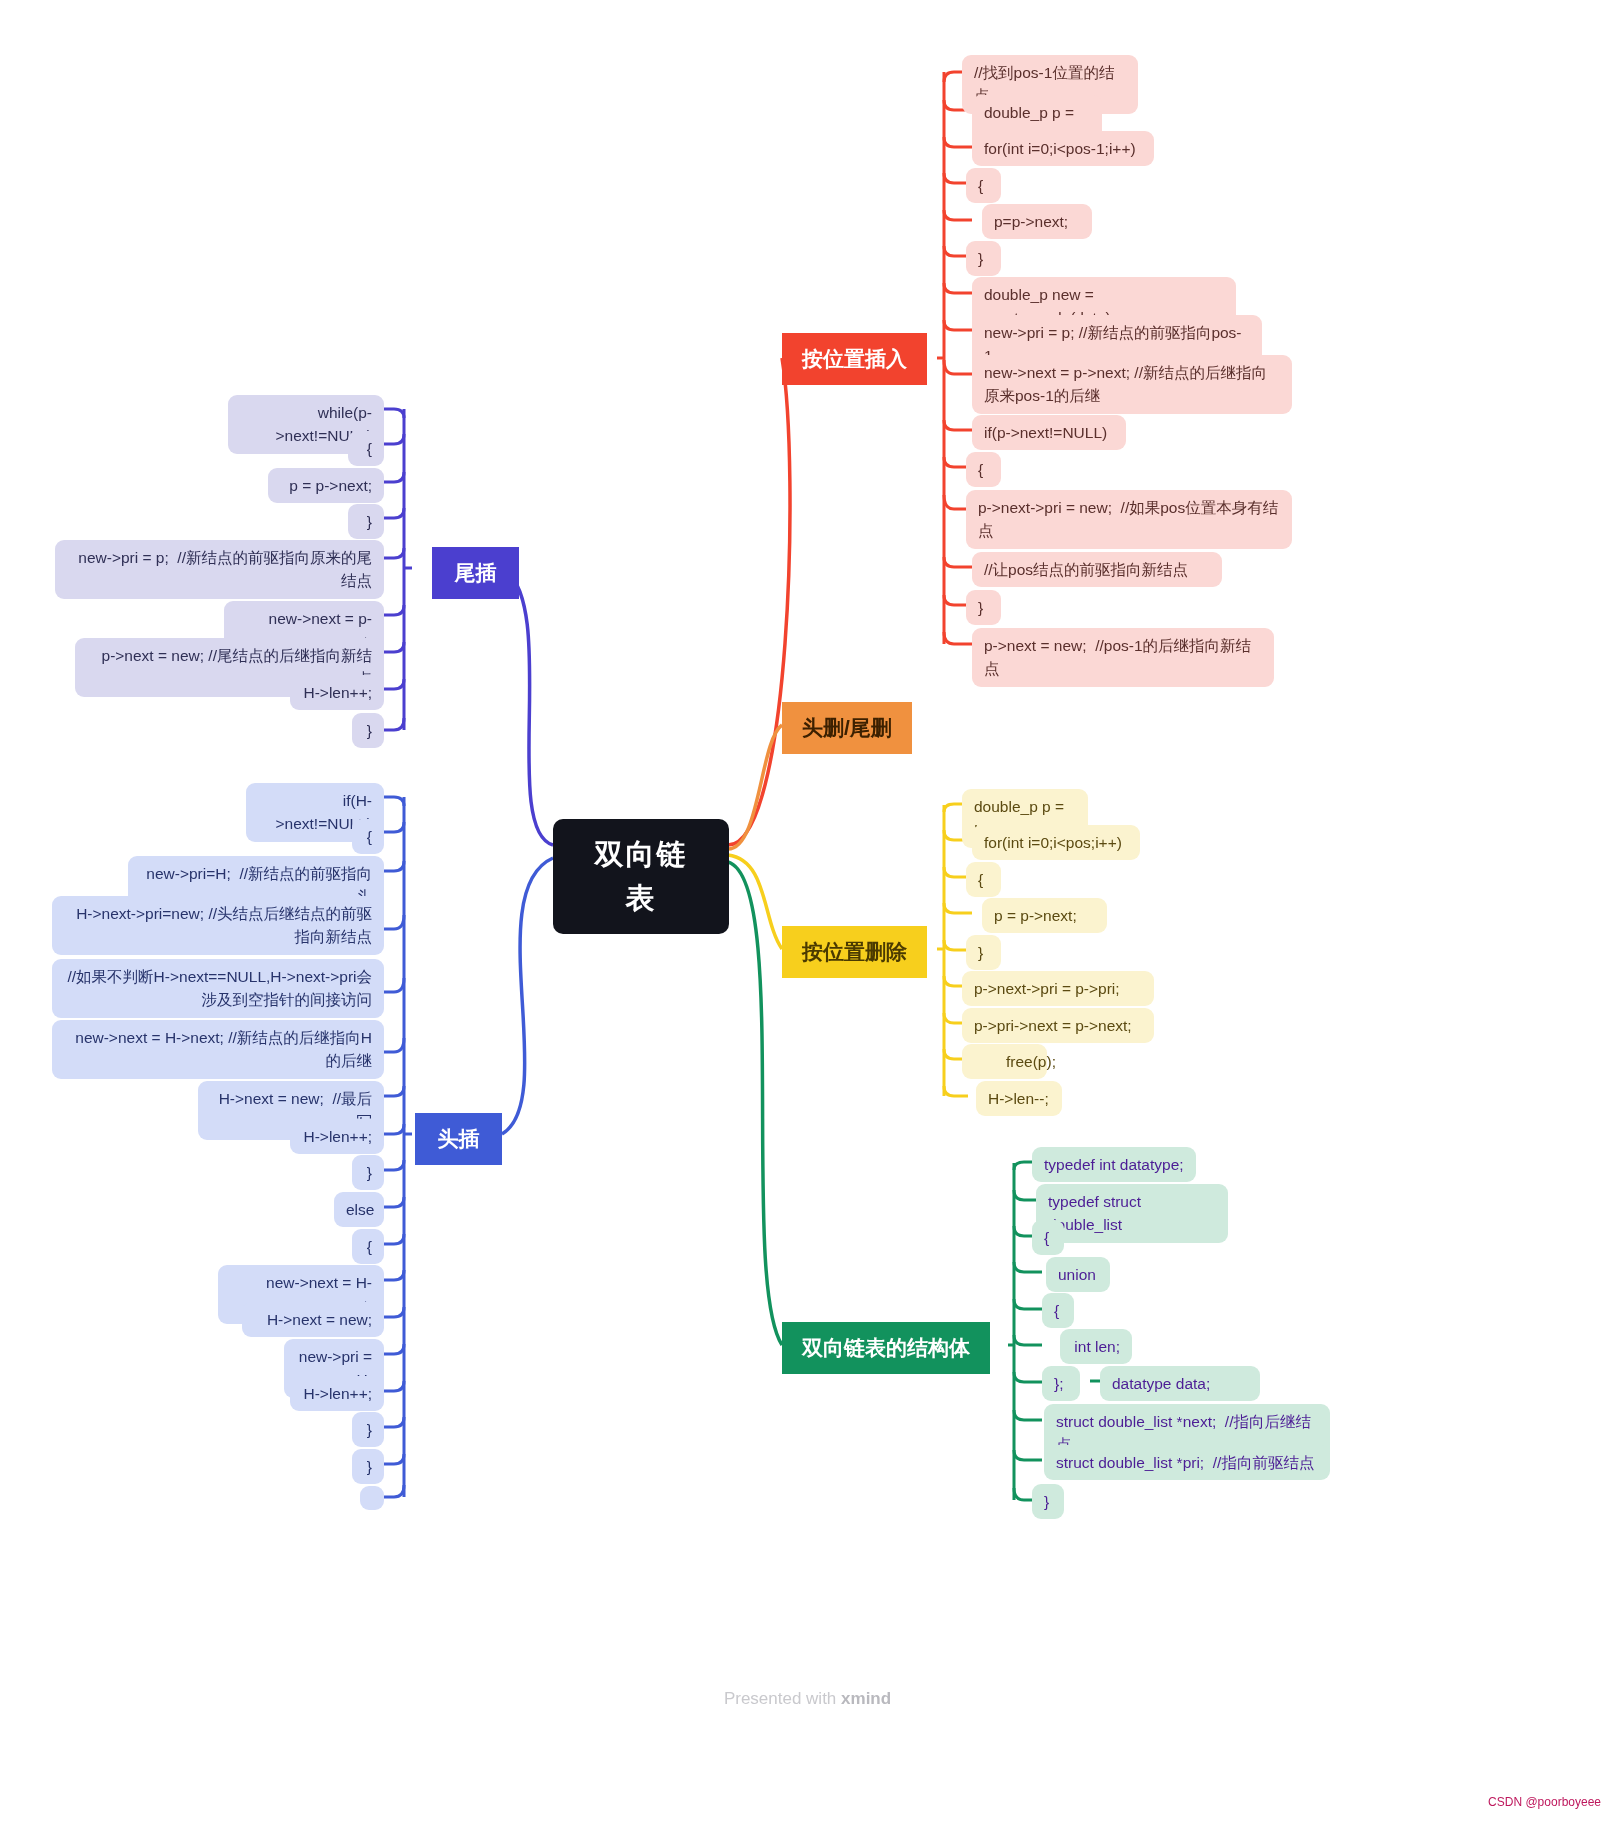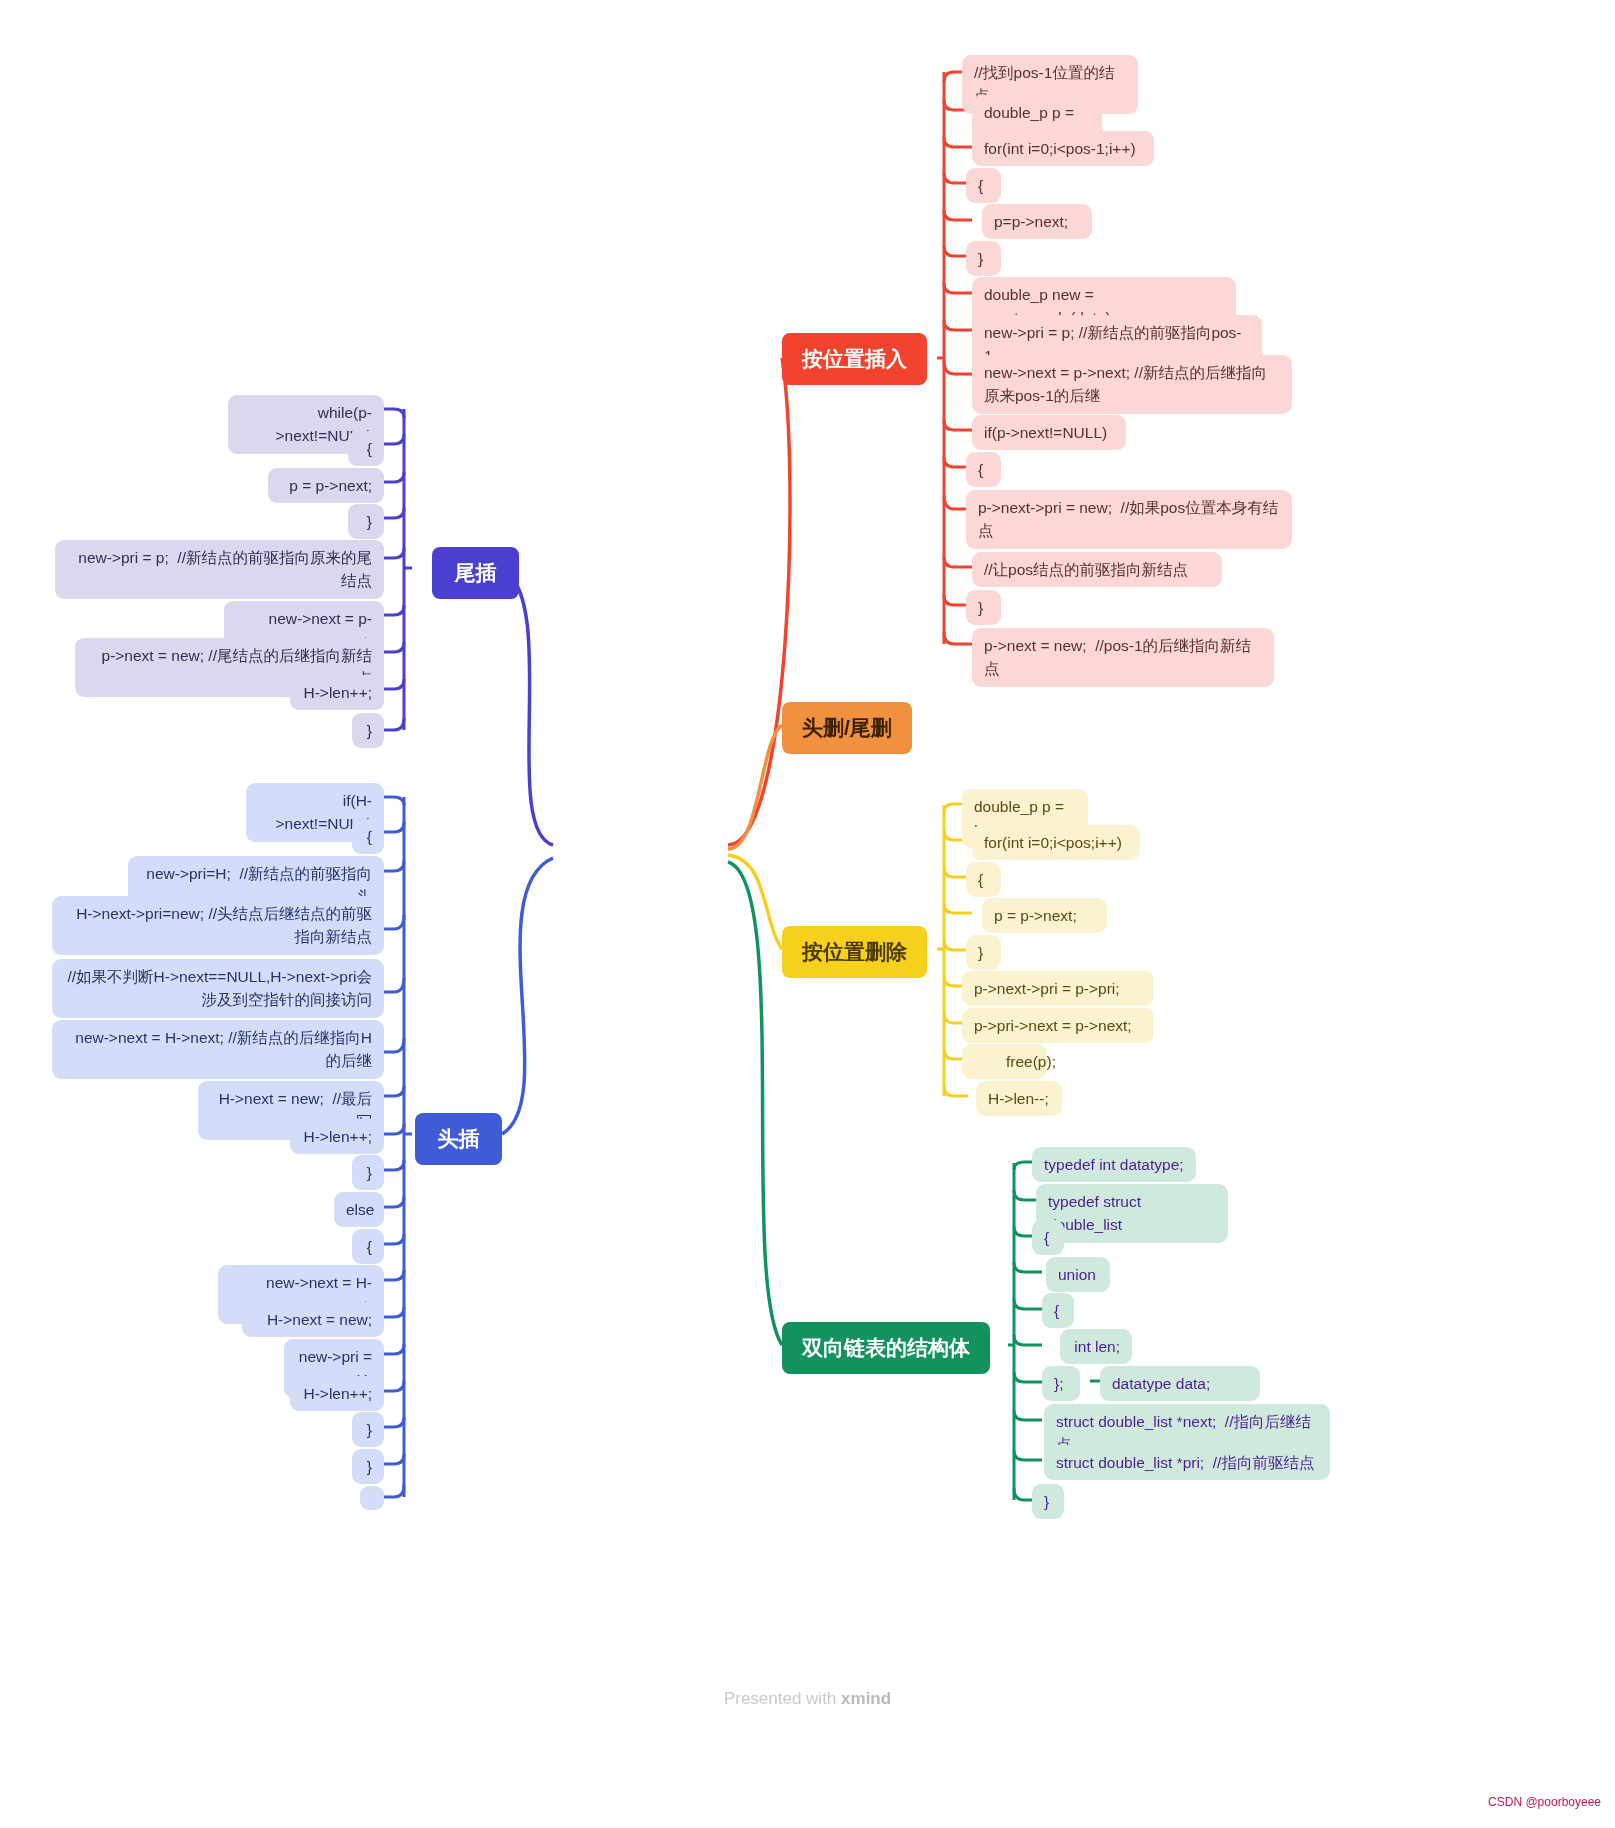--- a/index.html
+++ b/index.html
@@ -29,21 +29,21 @@
     font-size:29px; font-weight:bold;
     border-radius:10px;
     padding:14px 34px;
     letter-spacing:2px;
     text-align:center;
   }
 
   
   .branch {
     font-size:21px; font-weight:bold;
-    border-radius:8px;
+    border-radius:0;
     padding:10px 20px;
     text-align:center;
     color:#ffffff;
     white-space:nowrap;
   }
   .branch.red    { background:#f2432e; }
   .branch.orange { background:#f0913f; color:#3c2000; }
   .branch.yellow { background:#f7cf1d; color:#4a3a00; }
   .branch.green  { background:#12925d; }
   .branch.purple { background:#4b3fcf;margin-left:17px; }
@@ -171,20 +171,21 @@
       <path d="M404 1270 q0 10 -10 10 h-14"></path>
       <path d="M404 1307 q0 10 -10 10 h-14"></path>
       <path d="M404 1344 q0 10 -10 10 h-14"></path>
       <path d="M404 1381 q0 10 -10 10 h-14"></path>
       <path d="M404 1417 q0 10 -10 10 h-14"></path>
       <path d="M404 1454 q0 10 -10 10 h-14"></path>
       <path d="M404 1485 q0 12 -10 12 h-14"></path>
     </g>
   </svg>
 
+  <div class="node root" style="left:553px; top:819px; width:176px;">双向链表</div>
 
   <div class="node branch red" style="left:782px; top:333px;">按位置插入</div>
 
   <div class="node leaf-red ta-left" style="left:962px; top:55px; width:176px;">//找到pos-1位置的结点</div>
   <div class="node leaf-red ta-left" style="left:972px; top:95px; width:130px;">double_p p = H;</div>
   <div class="node leaf-red ta-left" style="left:972px; top:131px; width:182px;">for(int i=0;i&lt;pos-1;i++)</div>
   <div class="node leaf-red ta-left" style="left:966px; top:168px; width:35px;">{</div>
   <div class="node leaf-red ta-left" style="left:982px; top:204px; width:110px;">p=p-&gt;next;</div>
   <div class="node leaf-red ta-left" style="left:966px; top:241px; width:35px;">}</div>
   <div class="node leaf-red ta-left" style="left:972px; top:277px; width:264px;">double_p new = create_node(data);</div>

